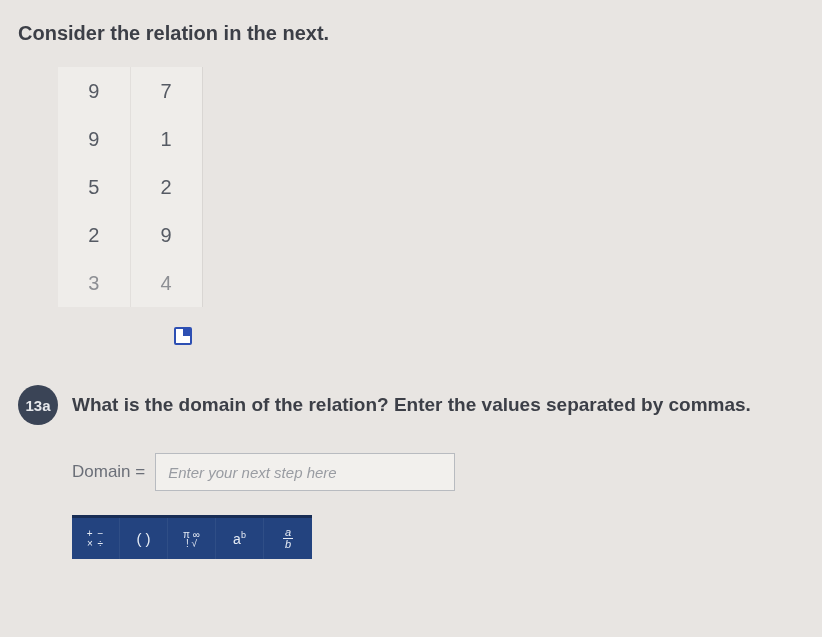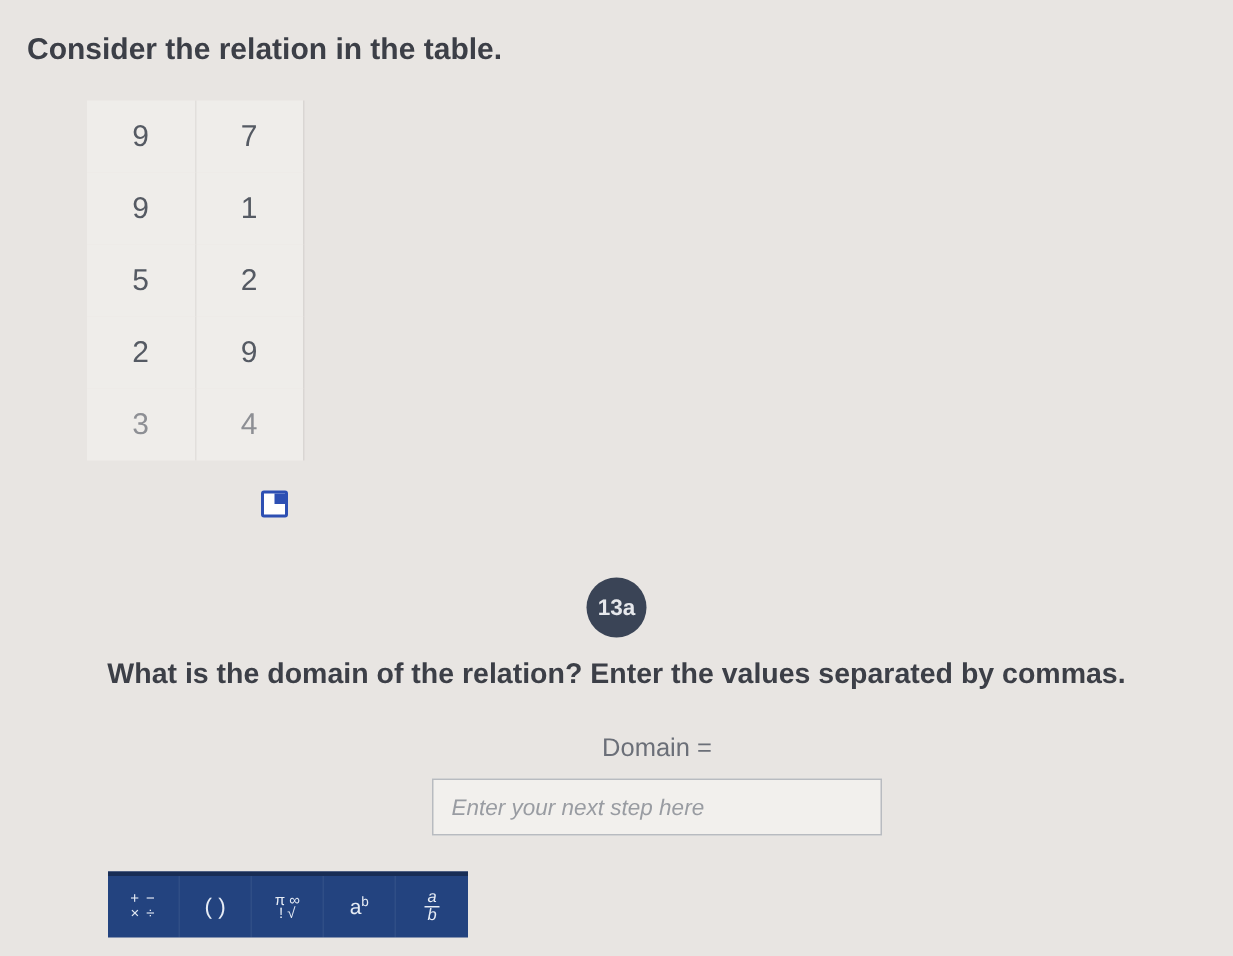--- a/index.html
+++ b/index.html
@@ -62,21 +62,20 @@
       content: "";
       width: 7px;
       height: 7px;
       background: #2d4fb3;
     }
     .question-row {
       display: flex;
       align-items: center;
       gap: 14px;
       margin-top: 36px;
-      flex-direction: column;
     }
     .q-badge {
       width: 40px;
       height: 40px;
       border-radius: 50%;
       background: #3a4456;
       color: #e6e8ec;
       display: flex;
       align-items: center;
       justify-content: center;
@@ -89,21 +88,20 @@
       font-weight: 600;
       color: #3c3f47;
       text-align: right;
     }
     .answer-row {
       display: flex;
       align-items: center;
       gap: 10px;
       margin-left: 54px;
       margin-top: 28px;
-      flex-direction: column;
     }
     .domain-label {
       font-size: 17px;
       color: #6b6f78;
     }
     .answer-input {
       width: 300px;
       height: 38px;
       border: 1px solid #b8bbc0;
       background: #f2f0ed;
@@ -153,21 +151,21 @@
       font-size: 11px;
       line-height: 11px;
     }
     .frac .top { border-bottom: 1px solid #e6ecf5; padding: 0 2px; }
   </style>
 </head>
 <body>
 
 
 
-<div class="instruction">Consider the relation in the table.</div>
+<div class="instruction">Consider the relation in the next.</div>
 
 <div class="table-wrap">
   <table class="rel-table">
     <tbody>
         <tr>
       <td>9</td>
       <td>7</td>
     </tr>
     <tr>
       <td>9</td>

